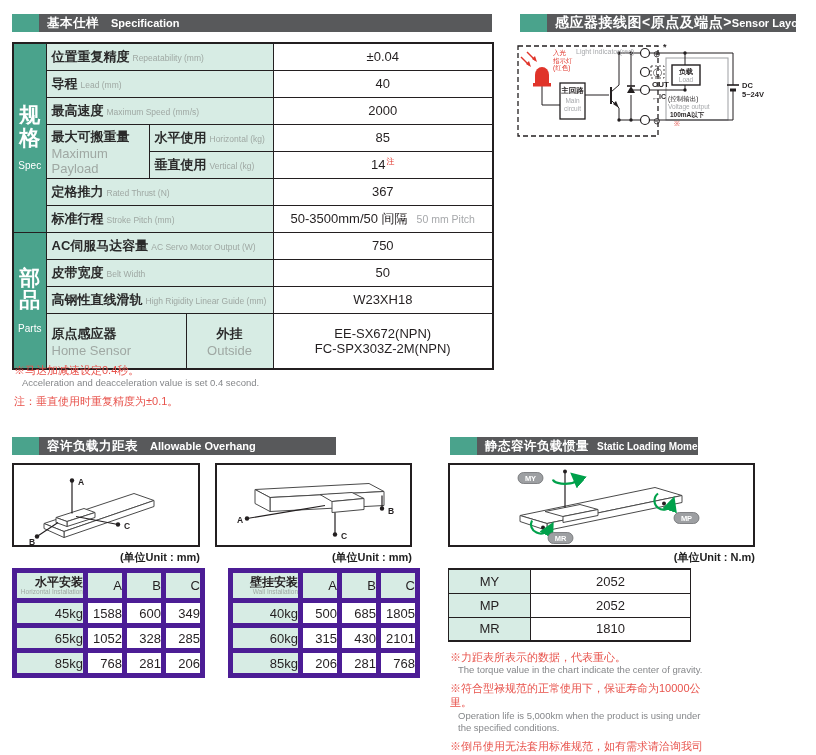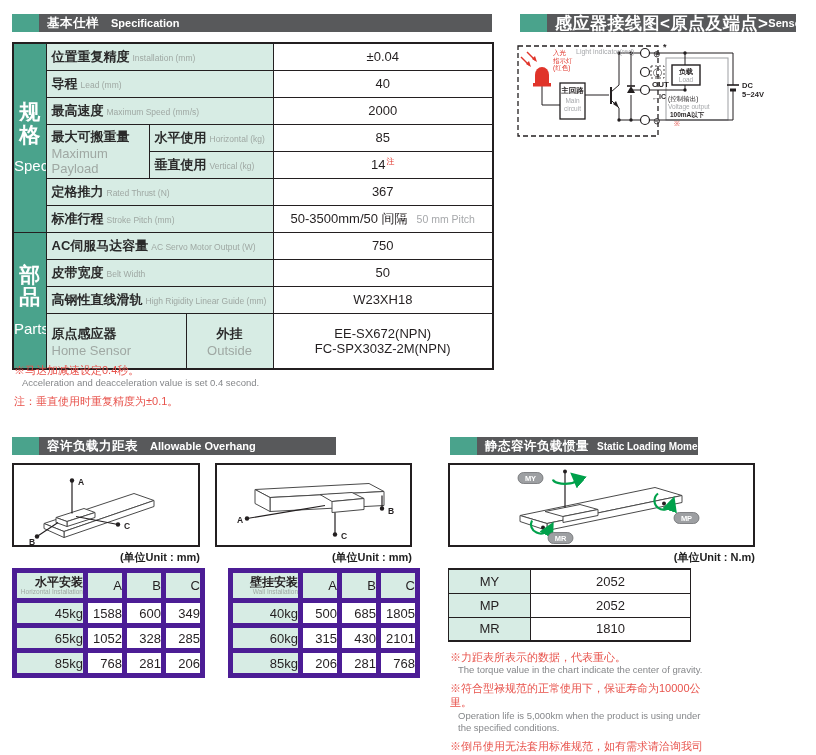--- a/index.html
+++ b/index.html
@@ -11,21 +11,21 @@
   .bar .sq{width:27px;height:18px;background:#4aa38c;flex:0 0 auto}
   .bar .cn{font-weight:bold;font-size:12.5px;margin-left:8px;letter-spacing:.5px;white-space:nowrap}
   .bar .en{font-weight:bold;font-size:11px;margin-left:12px;white-space:nowrap}
   .bar .en.push{margin-left:auto;margin-right:8px}
   .bar-moment .en{font-size:10px;margin-left:8px}
   
   table.spec{border-collapse:collapse;border:2px solid #231f20;table-layout:fixed;width:480px}
   table.spec td{border:1px solid #231f20;overflow:hidden;padding:1px 5px}
   .spec .side{background:#4aa38c;color:#fff;text-align:center;padding:0}
   .spec .side .cjk{font-size:21px;font-weight:bold;line-height:1.08}
-  .spec .side .rom{font-size:15px;margin-top:11px}
+  .spec .side .rom{font-size:10px;margin-top:11px}
   .spec .lbl{background:#d7ece4;vertical-align:middle}
   .spec .cn{font-weight:bold;font-size:13px;color:#2a2a2a}
   .spec .en{font-size:8.5px;color:#9fa8a3;margin-left:3px;font-weight:normal}
   .spec .enb{font-size:13px;color:#9fa8a3;display:block;font-weight:normal}
   .spec .val{text-align:center;font-size:13px;background:#fff}
   .spec .valgray{font-size:10.5px;color:#a6a8ab;margin-left:9px}
   .supnote{color:#e0342a;font-size:8px;vertical-align:super;margin-left:1px}
   
   .note-cn{color:#e8524b;font-size:11px;font-weight:normal;line-height:1.3;white-space:nowrap}
   .note-en{color:#85878a;font-size:9.5px;line-height:1.25;margin:0 0 5px 8px}
@@ -61,21 +61,21 @@
       <col style="width:87px">
       <col style="width:220px">
     </colgroup>
   <tbody>
       <tr style="height:27px">
     <td class="side" rowspan="7">
       <div class="cjk">规</div>
       <div class="cjk">格</div>
       <div class="rom">Spec</div>
     </td>
-    <td class="lbl" colspan="3"><span class="cn">位置重复精度</span><span class="en">Installation (mm)</span></td>
+    <td class="lbl" colspan="3"><span class="cn">位置重复精度</span><span class="en">Repeatability (mm)</span></td>
     <td class="val">±0.04</td>
   </tr>
   <tr style="height:27px">
     <td class="lbl" colspan="3"><span class="cn">导程</span><span class="en">Lead (mm)</span></td>
     <td class="val">40</td>
   </tr>
   <tr style="height:27px">
     <td class="lbl" colspan="3"><span class="cn">最高速度</span><span class="en">Maximum Speed (mm/s)</span></td>
     <td class="val">2000</td>
   </tr>
@@ -125,21 +125,21 @@
   </table>
 
 <div class="abs" style="left:14px;top:363px;width:330px">
   <div class="note-cn">※马达加减速设定0.4秒。</div>
   <div class="note-en">Acceleration and deacceleration value is set 0.4 second.</div>
   <div class="note-cn">注：垂直使用时重复精度为±0.1。</div>
 </div>
 
 <div class="abs bar" style="left:520px;top:14px;width:276px">
   <span class="sq"></span>
-  <span class="cn" style="font-size:17px">感应器接线图&lt;原点及端点&gt;</span>
+  <span class="cn" style="font-size:14px">感应器接线图&lt;原点及端点&gt;</span>
   <span class="en push">Sensor Layout</span>
 </div>
 
 <svg class="abs" style="left:516px;top:40px" width="300" height="105" viewBox="0 0 300 105">
 
   <rect x="2" y="6" width="140" height="90" fill="none" stroke="#231f20" stroke-width="1.3" stroke-dasharray="5 3"></rect>
 
   <rect x="150" y="18" width="62" height="62" fill="none" stroke="#a6a8ab" stroke-width="1.1"></rect>
 
   <g stroke="#231f20" stroke-width="1" fill="none">

